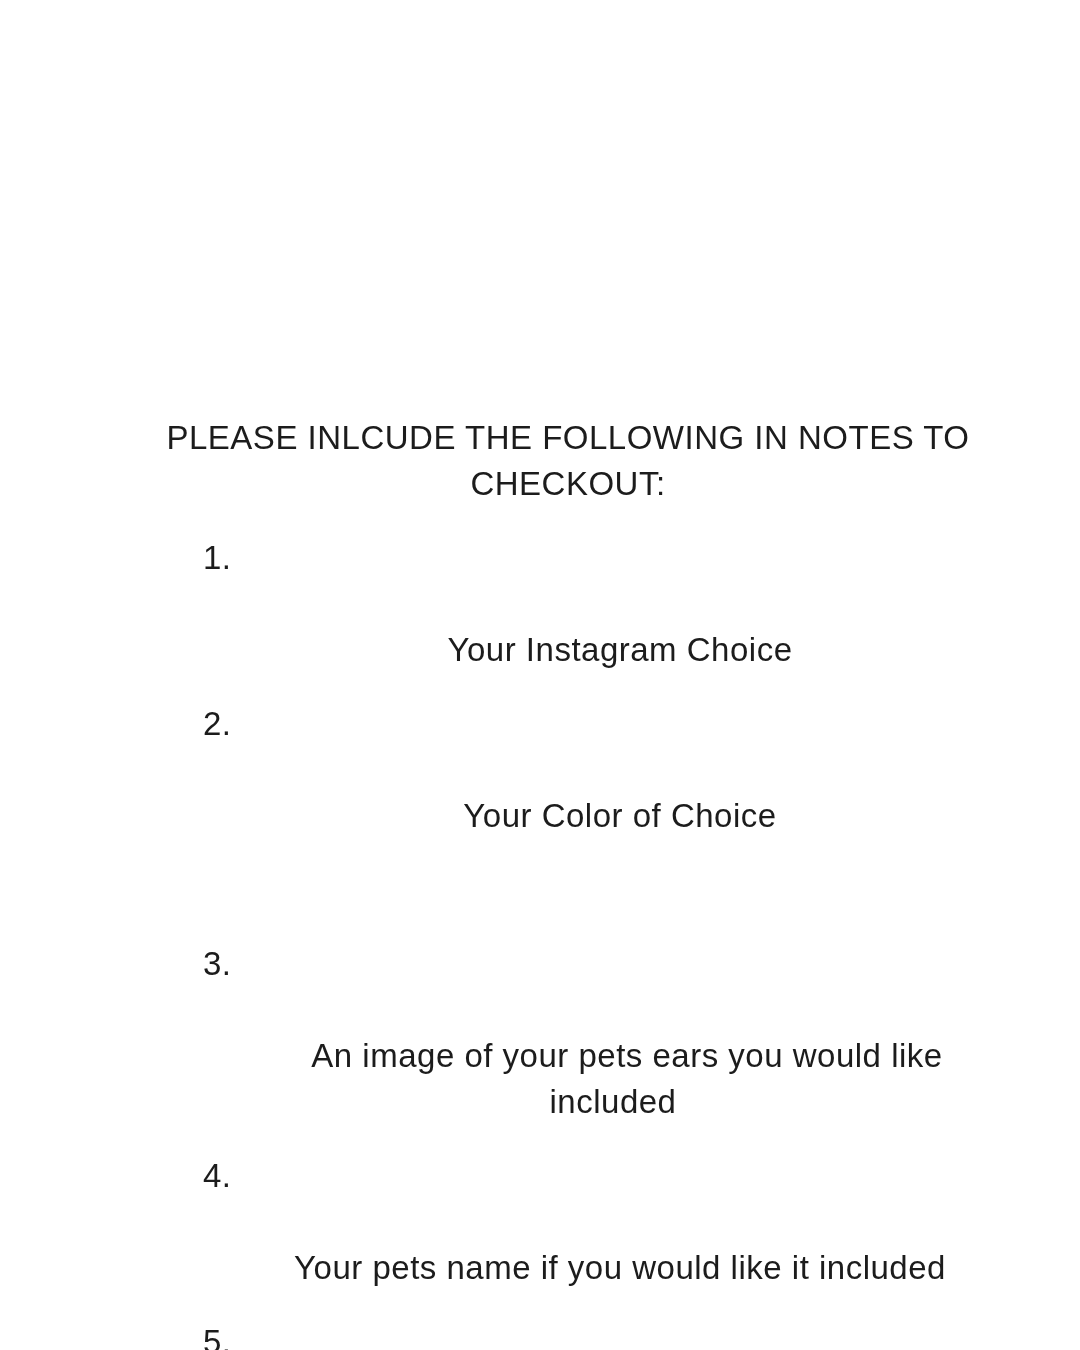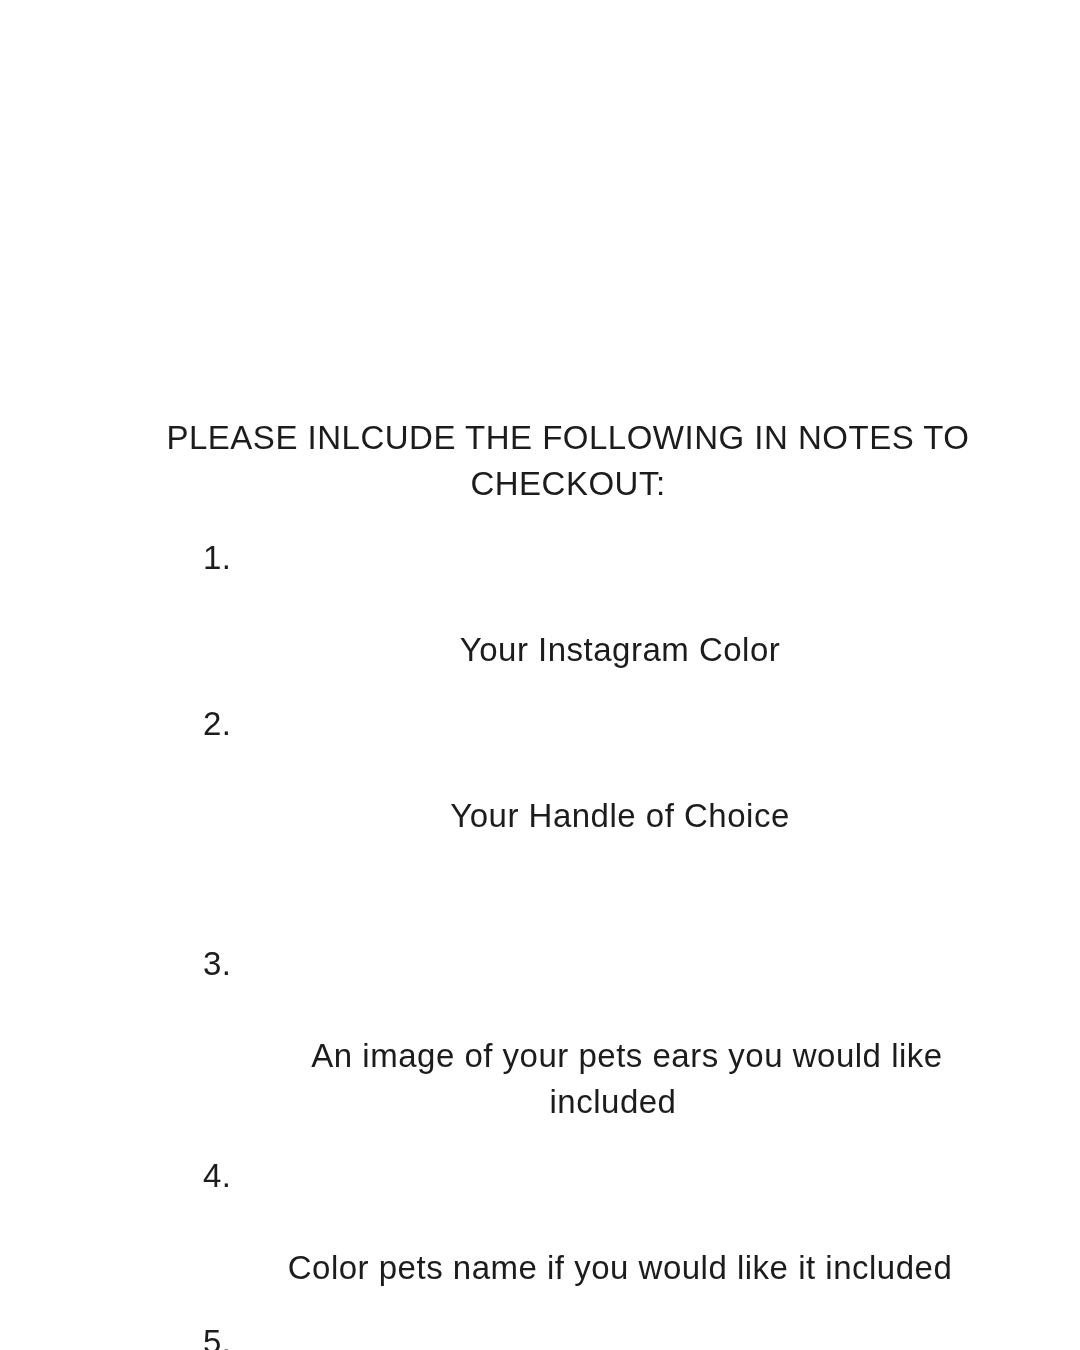--- a/index.html
+++ b/index.html
@@ -61,40 +61,40 @@
 
 <div class="page">
   <div class="content">
 
     <p class="heading">PLEASE INLCUDE THE FOLLOWING IN NOTES TO
 CHECKOUT:</p>
 
     <ol class="num-list">
       <li class="num-item">
         <span class="num">1.</span>
-        <span>Your Instagram Color</span>
+        <span>Your Instagram Choice</span>
       </li>
       <li class="num-item">
         <span class="num">2.</span>
-        <span>Your Handle of Choice</span>
+        <span>Your Color of Choice</span>
       </li>
     </ol>
 
     <div class="blank-line"></div>
 
 
     <ol class="num-list">
       <li class="num-item">
         <span class="num">3.</span>
         <span>An image of your pets ears you would like
 included</span>
       </li>
       <li class="num-item">
         <span class="num">4.</span>
-        <span>Color pets name if you would like it included</span>
+        <span>Your pets name if you would like it included</span>
       </li>
       <li class="num-item">
         <span class="num">5.</span>
       </li>
     </ol>
 
   </div>
 </div>
 
 </body></html>

